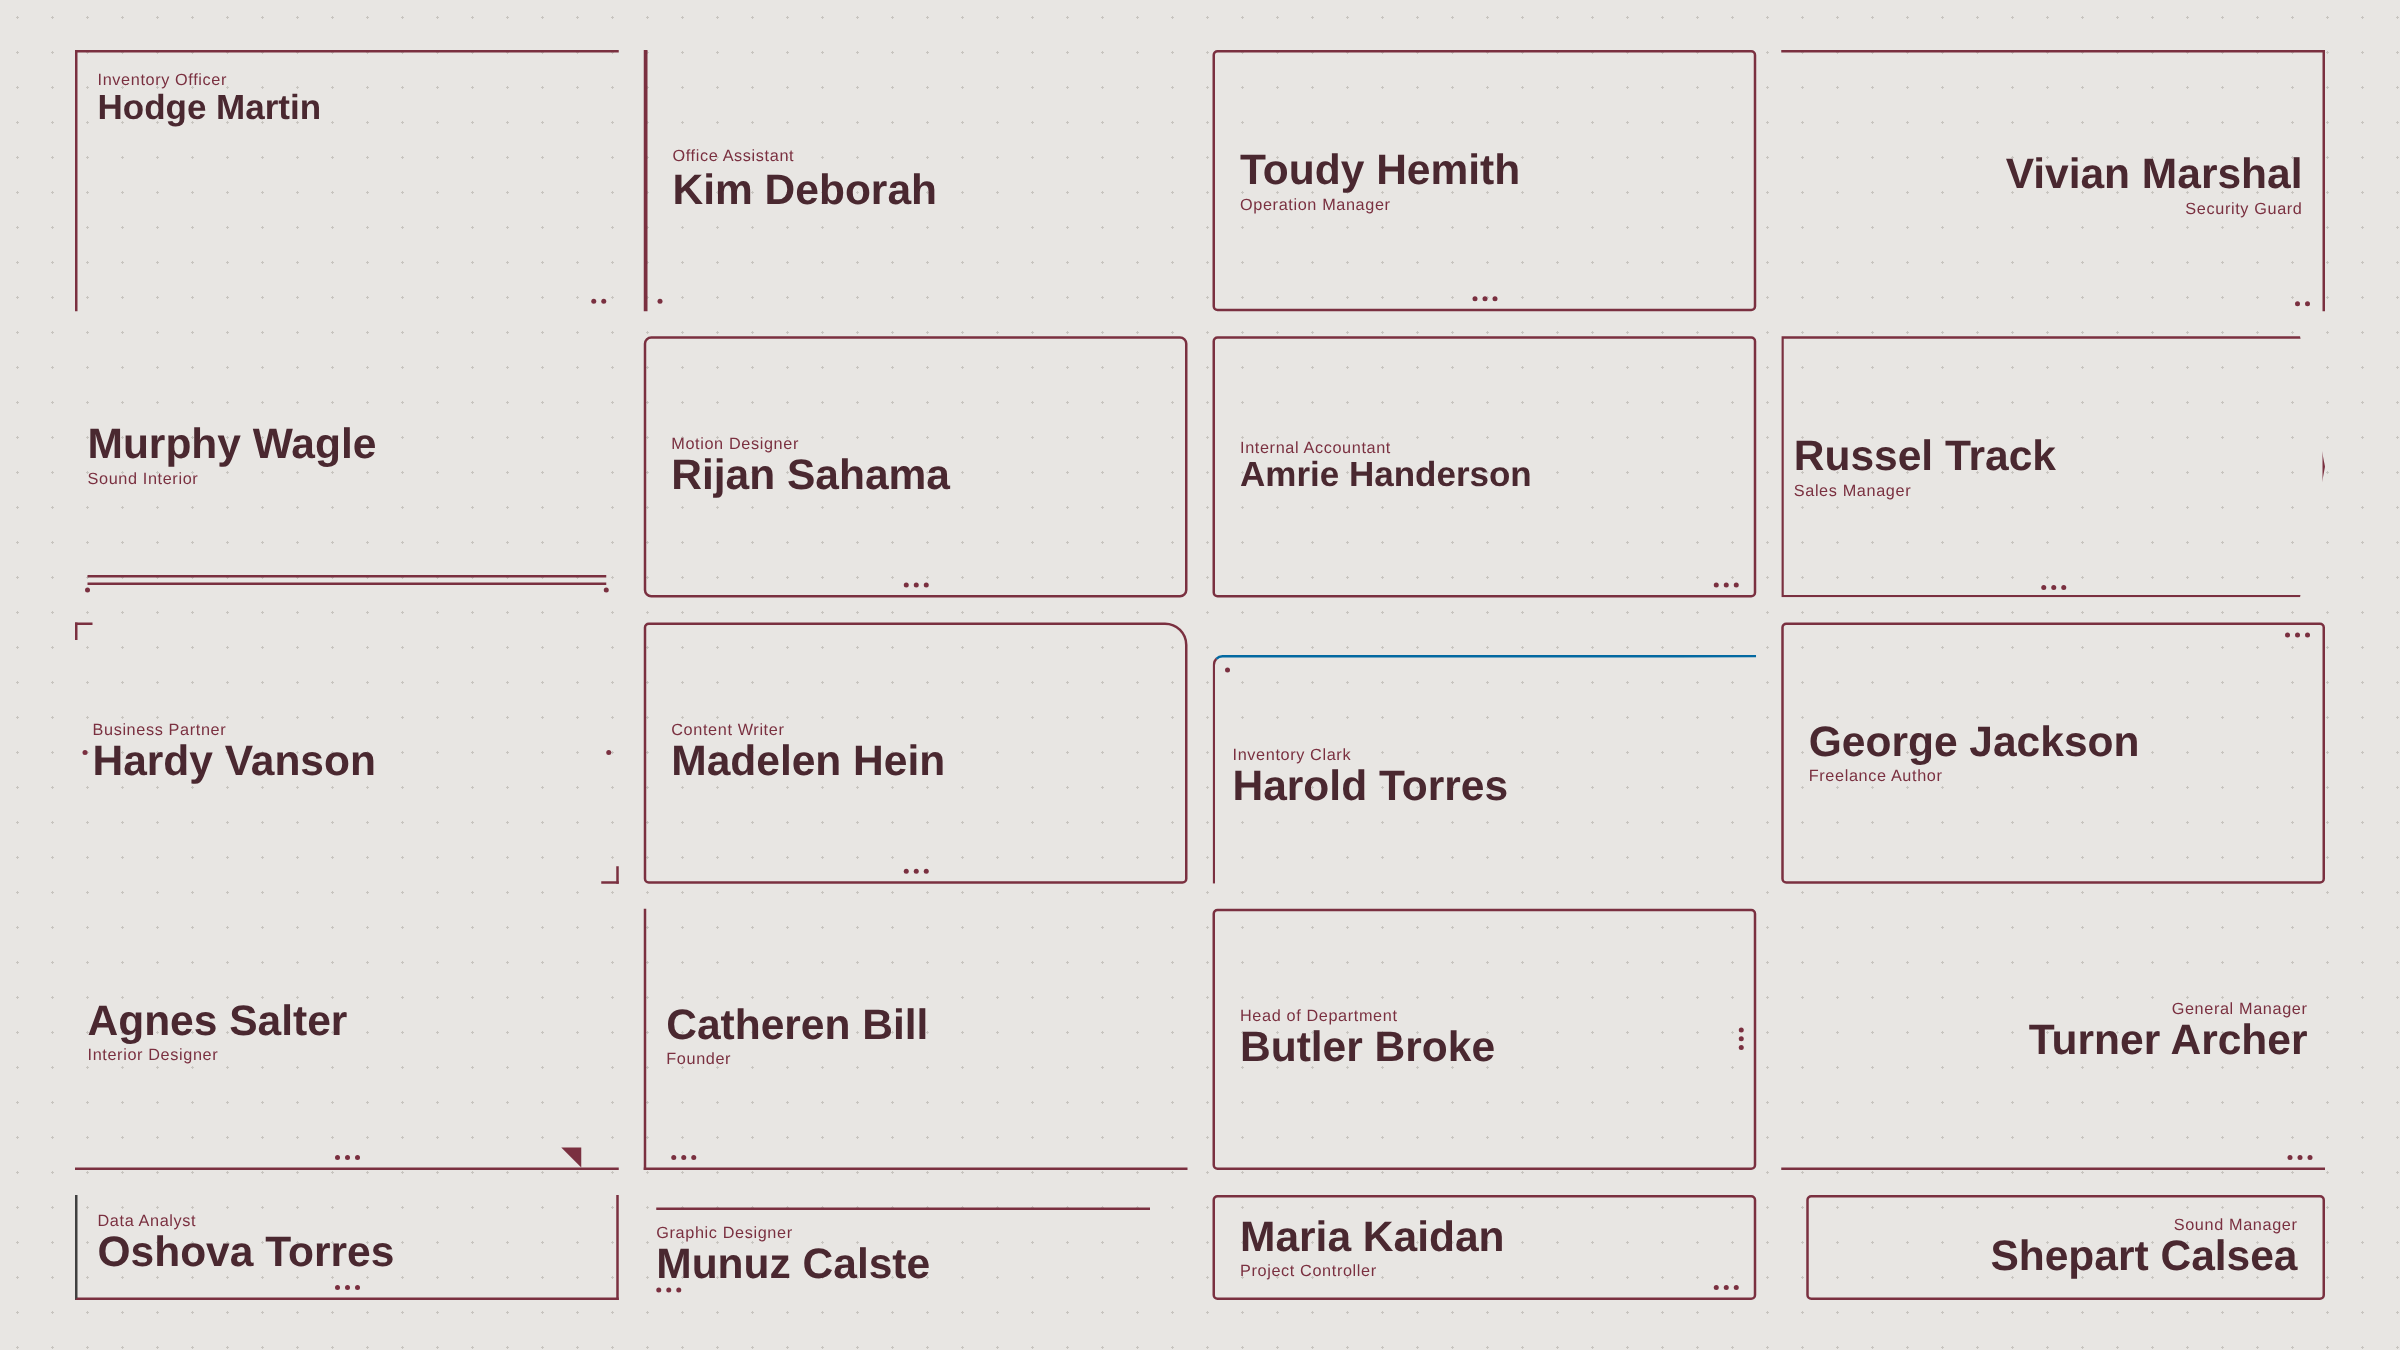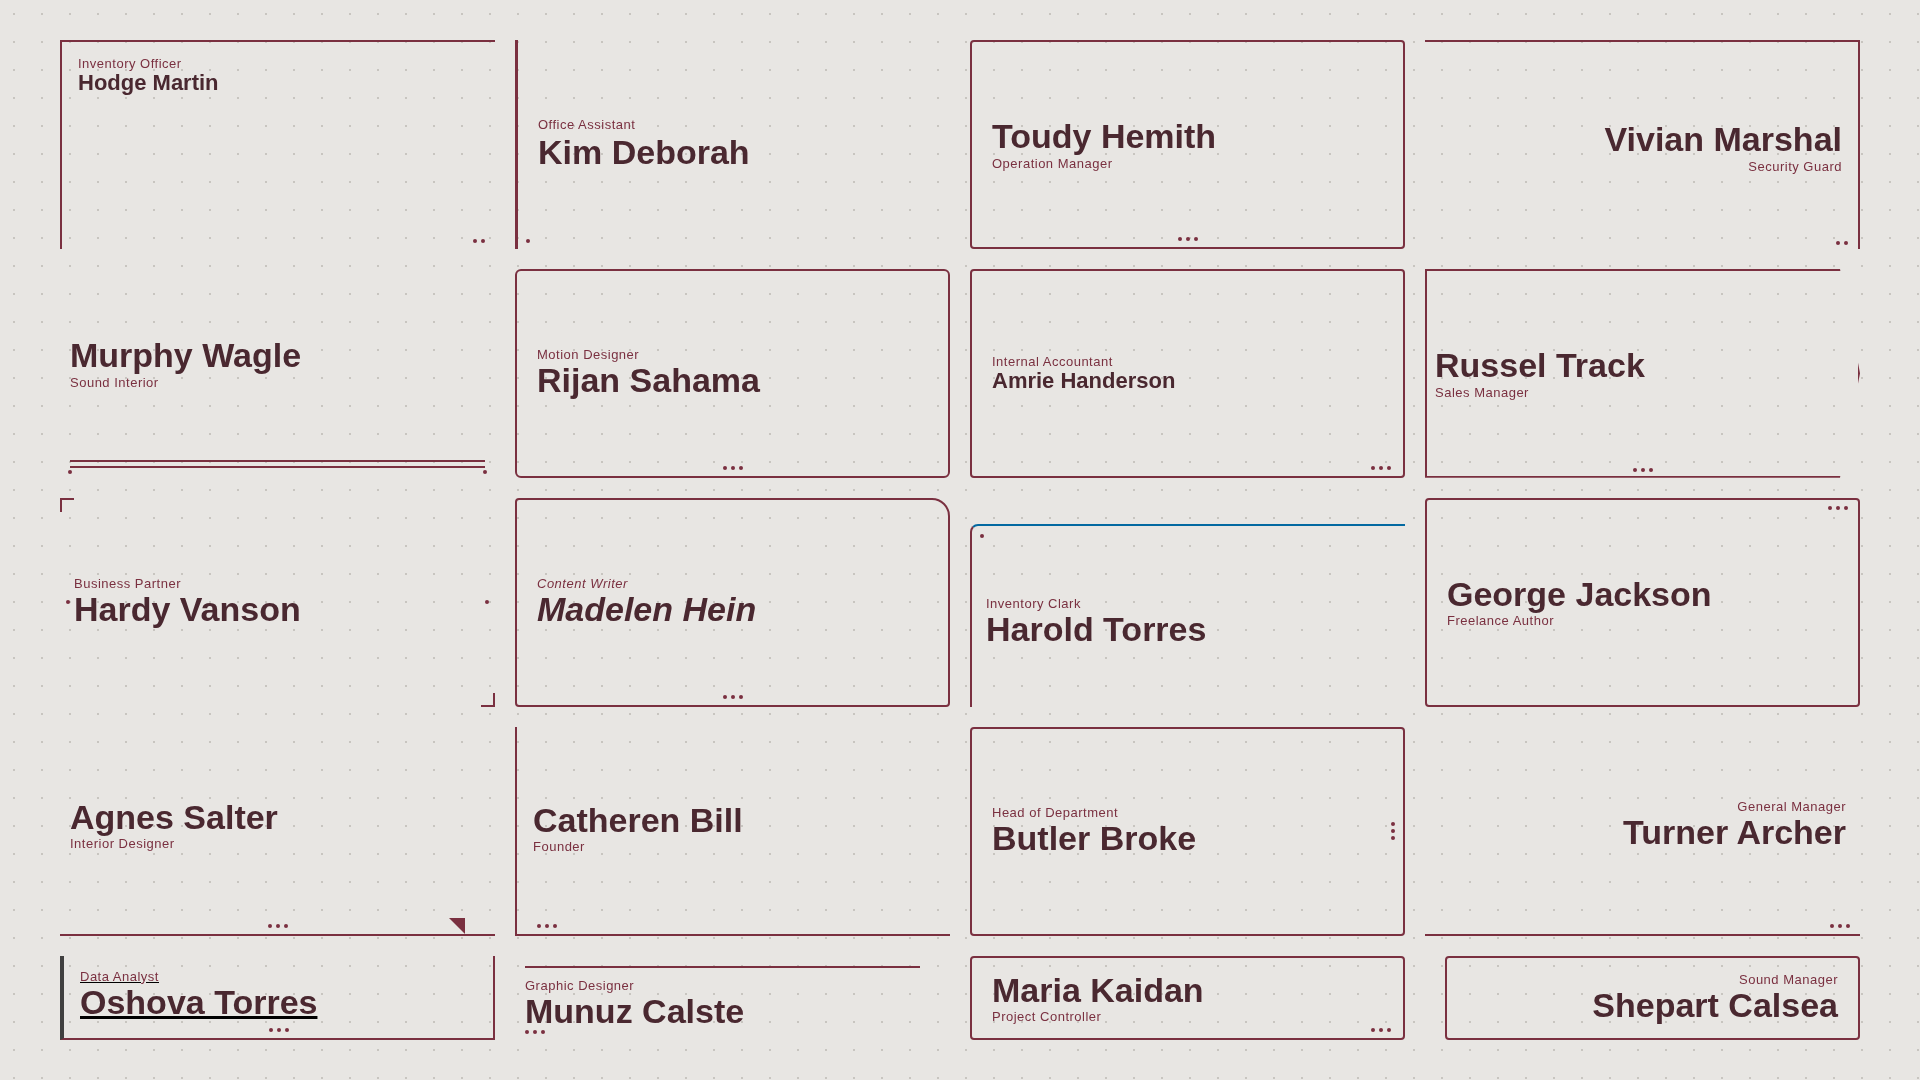--- a/index.html
+++ b/index.html
@@ -47,21 +47,21 @@
       font-weight: 700;
       color: #4a2830;
       line-height: 1.1;
     }
 
     .card .name.large {
       font-size: 34px;
     }
 
     .card .name.medium {
-      font-size: 22px;
+      font-size: 28px;
     }
 
     
     .dots {
       display: flex;
       gap: 4px;
       position: absolute;
     }
 
     .dot {
@@ -139,21 +139,20 @@
       position: relative;
     }
 
     .card-madelen {
       border: 2px solid #7a3040;
       border-top-right-radius: 20px;
       border-bottom-left-radius: 4px;
       border-bottom-right-radius: 4px;
       border-top-left-radius: 4px;
       padding: 14px 20px;
-      font-style: italic;
     }
 
     .card-harold {
       position: relative;
     }
 
     .card-george {
       border: 2px solid #7a3040;
       border-radius: 4px;
       padding: 14px 20px;
@@ -176,24 +175,23 @@
       padding: 14px 20px;
     }
 
     .card-turner {
       position: relative;
     }
 
     
     .card-oshova {
       border-bottom: 2px solid #7a3040;
-      border-left: 4px solid #404040;
+      border-left: 2px solid #404040;
       border-right: 2px solid #7a3040;
       padding: 10px 14px 14px 16px;
-      text-decoration: underline;
     }
 
     .card-munuz {
       position: relative;
     }
 
     .card-maria {
       border: 2px solid #7a3040;
       border-radius: 4px;
       padding: 14px 20px;

